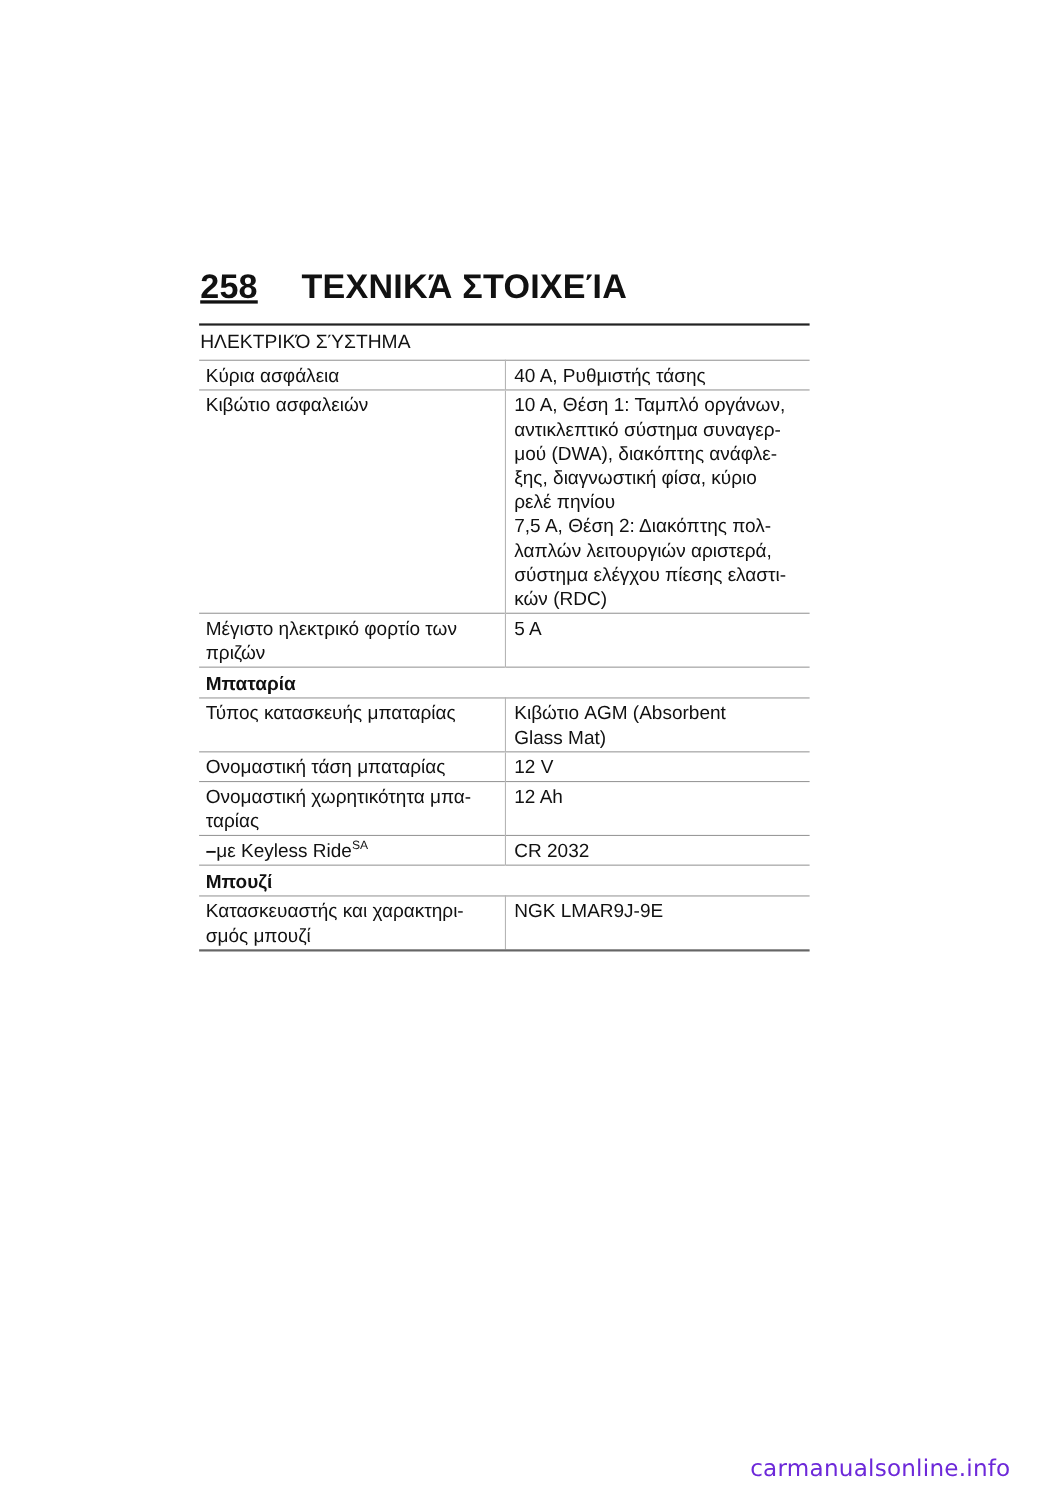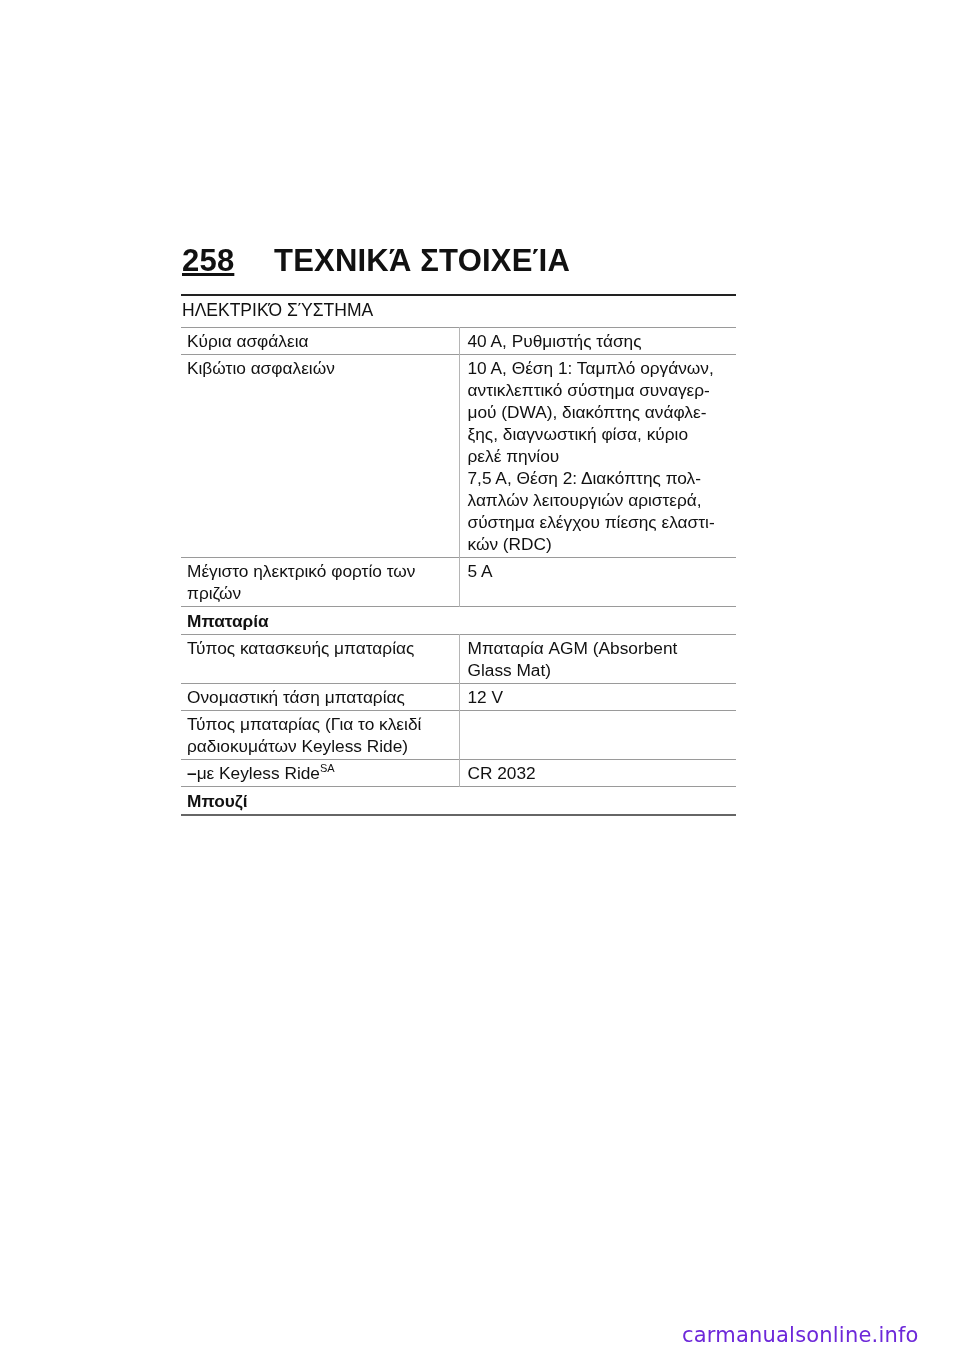--- a/index.html
+++ b/index.html
@@ -84,38 +84,45 @@
         <div>πριζών</div>
       </td>
       <td class="value">5 A</td>
     </tr>
     <tr class="group">
       <td colspan="2">Μπαταρία</td>
     </tr>
     <tr>
       <td class="label">Τύπος κατασκευής μπαταρίας</td>
       <td class="value">
-        <div>Μπαταρία AGM (Absorbent</div>
+        <div>Κιβώτιο AGM (Absorbent</div>
         <div>Glass Mat)</div>
       </td>
     </tr>
     <tr>
       <td class="label">Ονομαστική τάση μπαταρίας</td>
       <td class="value">12 V</td>
     </tr>
     <tr>
       <td class="label">
-        <div>Τύπος μπαταρίας (Για το κλειδί</div>
-        <div>ραδιοκυμάτων Keyless Ride)</div>
+        <div>Ονομαστική χωρητικότητα μπα-</div>
+        <div>ταρίας</div>
       </td>
-      <td class="value"></td>
+      <td class="value">12 Ah</td>
     </tr>
     <tr>
       <td class="label"><span class="dash">–</span><span>με Keyless Ride</span><sup>SA</sup></td>
       <td class="value">CR 2032</td>
     </tr>
     <tr class="group">
       <td colspan="2">Μπουζί</td>
     </tr>
+    <tr>
+      <td class="label">
+        <div>Κατασκευαστής και χαρακτηρι-</div>
+        <div>σμός μπουζί</div>
+      </td>
+      <td class="value">NGK LMAR9J-9E</td>
+    </tr>
   </tbody>
 </table>
 
 <div class="watermark">carmanualsonline.info</div>
 
 </body></html>

